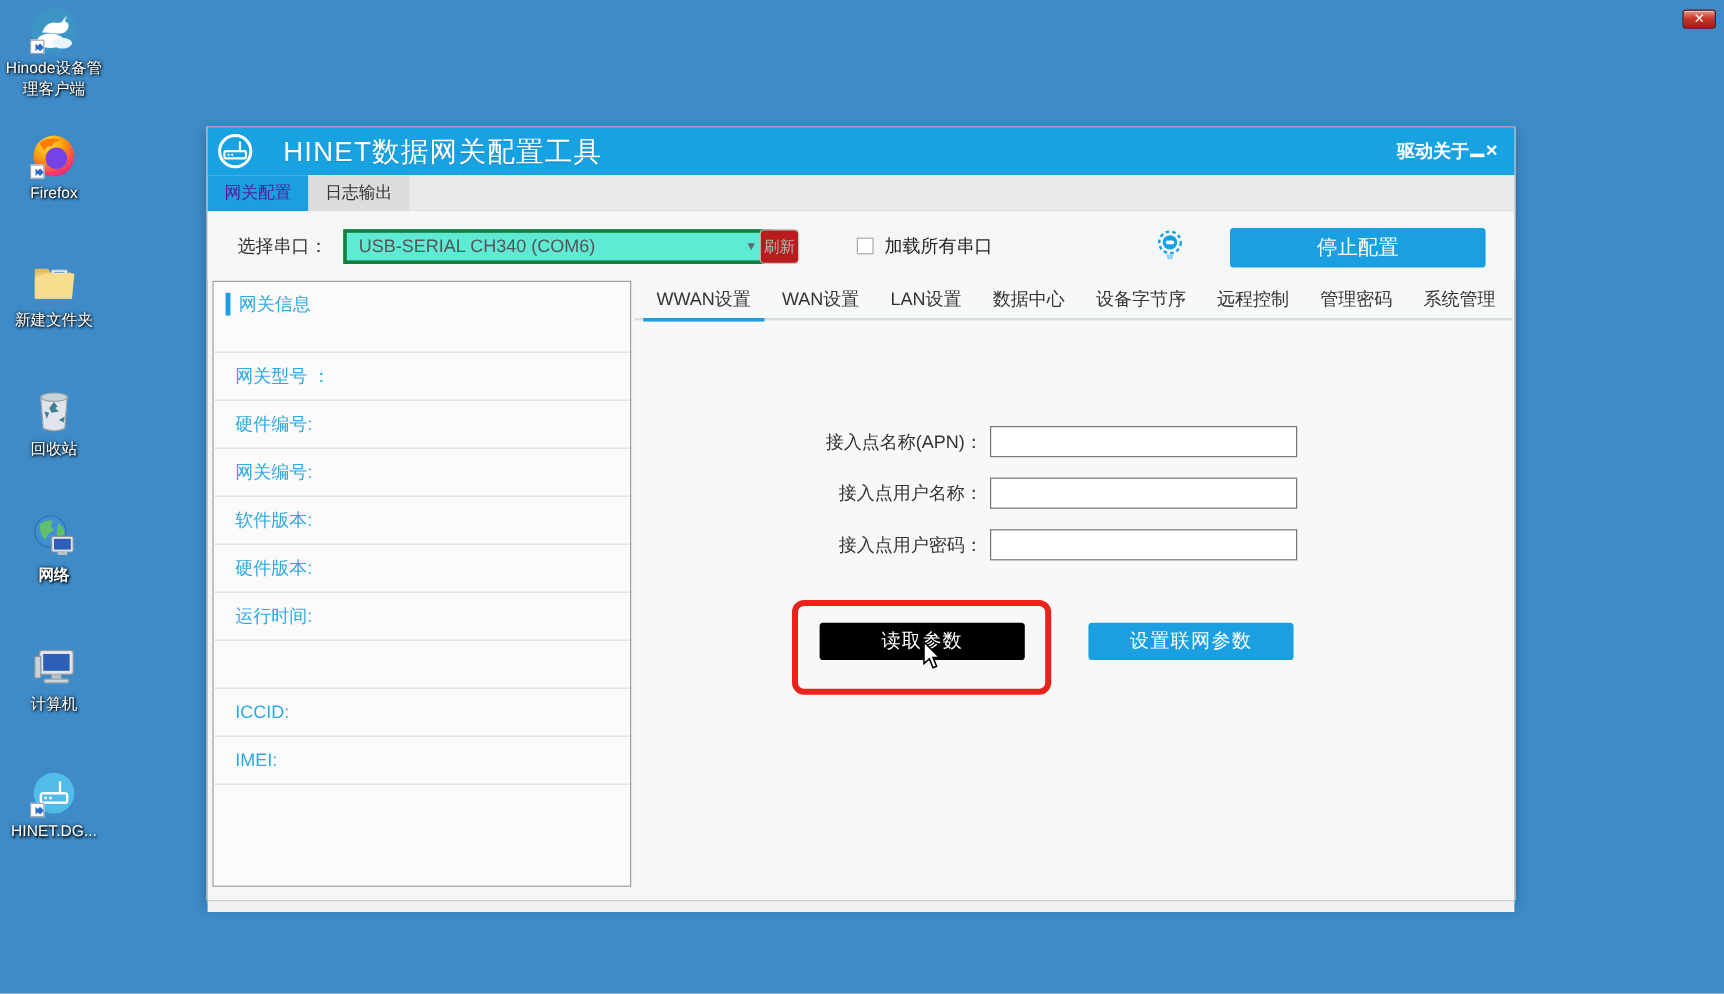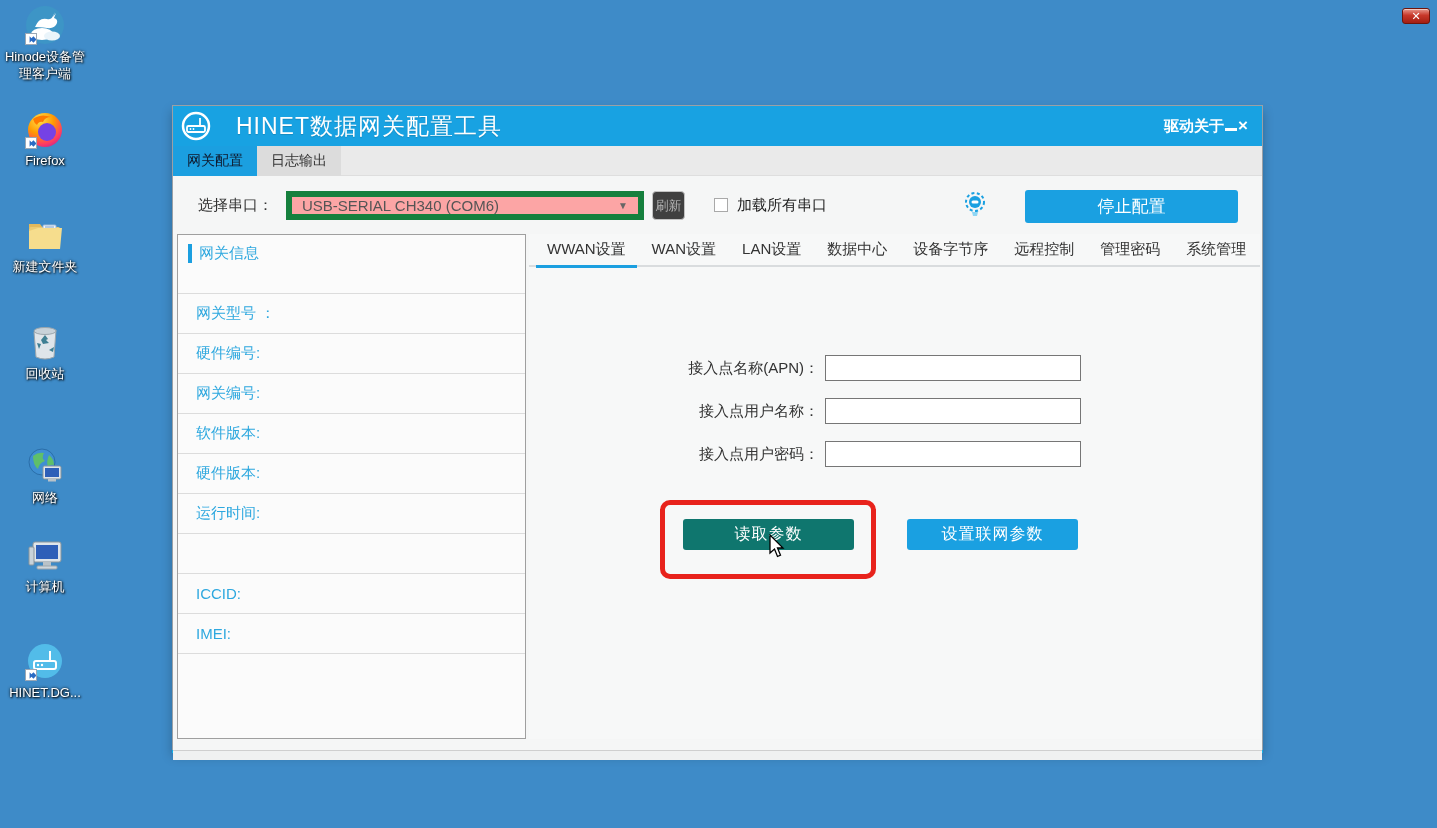--- a/index.html
+++ b/index.html
@@ -32,30 +32,30 @@
   .titlebar .title { color:#fff; font-size:23px; margin-left:25px; letter-spacing:1px;
                      text-shadow:0 1px 1px rgba(0,0,0,.15); }
   .titlebar .tmenu { margin-left:auto; display:flex; align-items:center; }
   .tmenu .mi { color:#fff; font-size:15px; font-weight:bold; cursor:pointer; }
   .win-min { width:14px; height:14px; position:relative; cursor:pointer; }
   .win-min::after { content:""; position:absolute; left:1px; bottom:2px; width:12px; height:3px; background:#fff; }
   .win-close { color:#fff; font-size:17px; font-weight:bold; cursor:pointer; }
 
   .tabstrip { height:30px; background:#eaeaea; display:flex; border-bottom:1px solid #dedede; }
   .mtab { height:30px; padding:0 14px; font-size:14px; display:flex; align-items:center; cursor:pointer; }
-  .mtab.active { background:#1b9fe0; color:#0f172a;font-family:Liberation Serif, serif; }
+  .mtab.active { background:#1b9fe0; color:#4c1d95;font-family:Liberation Serif, serif; }
   .mtab.inactive { background:#dcdcdc; color:#333; }
 
   .serial-row { height:57px; position:relative; background:#f5f6f6; }
   .serial-label { position:absolute; left:25px; top:20px; font-size:15px; color:#333; }
-  .combo { position:absolute; left:113px; top:15px; width:358px; height:29px; background:#fca5a5;
-           border:6px solid #15803d; display:flex; align-items:center; padding:0 10px; cursor:pointer; }
+  .combo { position:absolute; left:113px; top:15px; width:358px; height:29px; background:#5eead4;
+           border:3px solid #15803d; display:flex; align-items:center; padding:0 10px; cursor:pointer; }
   .combo .cval { font-size:15px; color:#555; flex:1; }
   .combo .carr { font-size:10px; color:#666; }
-  .refresh-btn { position:absolute; left:479px; top:15px; width:33px; height:29px; background:#404040;
+  .refresh-btn { position:absolute; left:460px; top:15px; width:33px; height:29px; background:#b91c1c;
                  border:1px solid #c3c3c3; border-radius:4px; font-size:13px; color:#b4b4b4;
                  text-align:center; line-height:27px; cursor:pointer; }
   .chk { position:absolute; left:541px; top:22px; width:14px; height:14px; background:#fff;
          border:1px solid #a9a9a9; cursor:pointer; }
   .chk-label { position:absolute; left:564px; top:20px; font-size:15px; color:#222; }
   .bulb { position:absolute; left:789px; top:15px; width:26px; height:28px; }
   .stop-btn { position:absolute; left:852px; top:14px; width:213px; height:33px; background:#1aa0e1;
               border:none; border-radius:3px; color:#fff; font-size:17px; cursor:pointer;
               font-family:inherit; }
 
@@ -78,21 +78,21 @@
                         background:#1b9fe0; }
 
   .form-row { position:absolute; display:flex; align-items:center; }
   .form-label { width:168px; text-align:right; font-size:15px; color:#333; }
   .form-input { margin-left:6px; width:256px; height:26px; background:#fff; border:1px solid #767676;
                 font-size:14px; padding:0 5px; font-family:inherit; }
   .fr1 { left:122px; top:121px; } .fr2 { left:122px; top:164px; } .fr3 { left:122px; top:207px; }
 
   .blue-btn { position:absolute; border:none; border-radius:3px; color:#fff; font-size:16px;
               width:171px; height:31px; cursor:pointer; font-family:inherit; letter-spacing:1px; }
-  .read-btn { left:154px; top:285px; background:#0f766e; }
+  .read-btn { left:154px; top:285px; background:#000000; }
   .set-btn  { left:378px; top:285px; background:#1aa0e1; }
 
   .red-annotation { position:absolute; left:131px; top:266px; width:216px; height:79px;
                     border:5px solid #e8231c; border-radius:10px; pointer-events:none; }
 
   .cursor { position:absolute; left:240px; top:300px; width:17px; height:26px; pointer-events:none; z-index:50; }
 
   .bottom-strip { height:10px; background:#f0f1f1; border-top:1px solid #cfcfcf; }
 </style>
 </head>
@@ -158,21 +158,21 @@
     <div class="ic">
       <svg viewBox="0 0 40 40" width="40" height="40">
         <path d="M9 10 L31 8 L29 35 Q20 39 11 35 Z" fill="#dfe5ea" stroke="#9ba6ad"></path>
         <ellipse cx="20" cy="9" rx="11" ry="3.5" fill="#c8d2d9" stroke="#9ba6ad"></ellipse>
         <path d="M16 18 l4-5 3 4 -2 1 3 3 -6 1 z M14 27 l-2-6 4 1 z M24 28 l5-3 -1 5 z" fill="#3f7f93"></path>
       </svg>
     </div>
     <div class="lbl">回收站</div>
   </div>
 
-  <div class="dicon" style="top:446px;">
+  <div class="dicon" style="top:427px;font-weight:bold;">
     <div class="ic">
       <svg viewBox="0 0 40 40" width="40" height="40">
         <circle cx="17" cy="16" r="13" fill="#3f8fd2" stroke="#2b6ea8"></circle>
         <path d="M8 10 Q13 6 19 7 Q16 12 20 15 Q14 17 13 23 Q8 19 8 10Z" fill="#5fbf6a"></path>
         <path d="M24 9 Q29 13 29 19 Q25 18 23 21 Q21 16 24 9Z" fill="#5fbf6a"></path>
         <rect x="18" y="20" width="18" height="13" rx="1.5" fill="#dfe5ea" stroke="#8a959c"></rect>
         <rect x="20" y="22" width="14" height="9" fill="#2e5fb8"></rect>
         <rect x="23" y="33" width="8" height="2.5" fill="#b9c2c8"></rect>
       </svg>
     </div>

